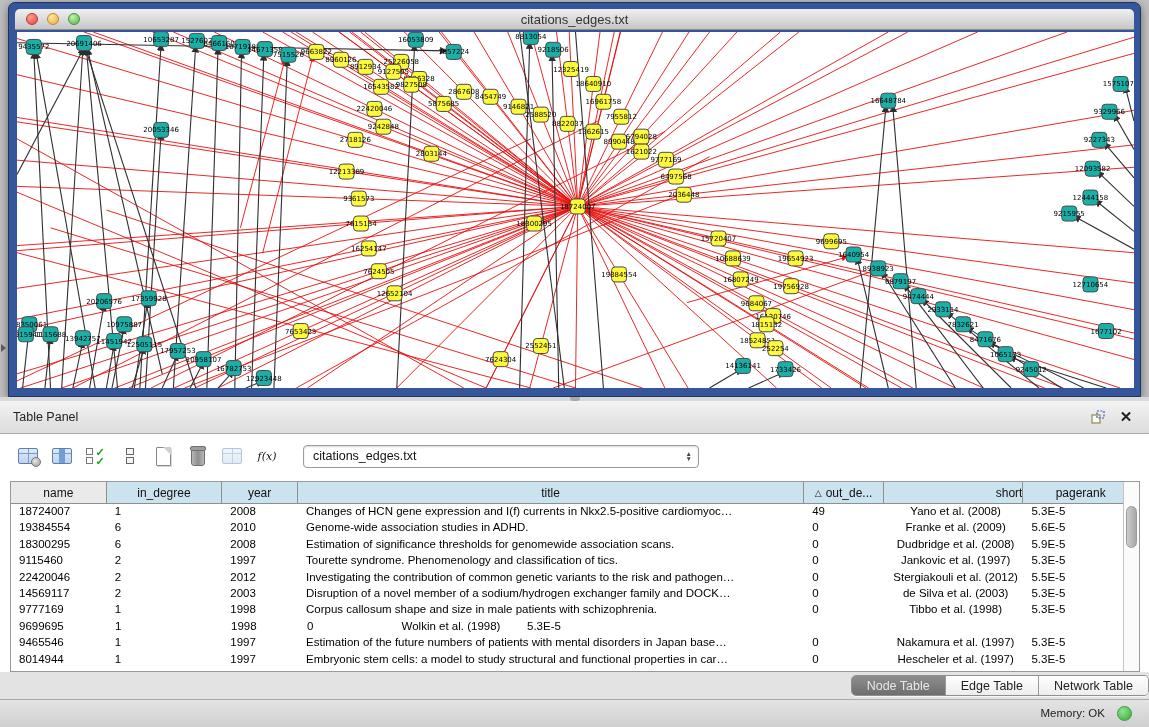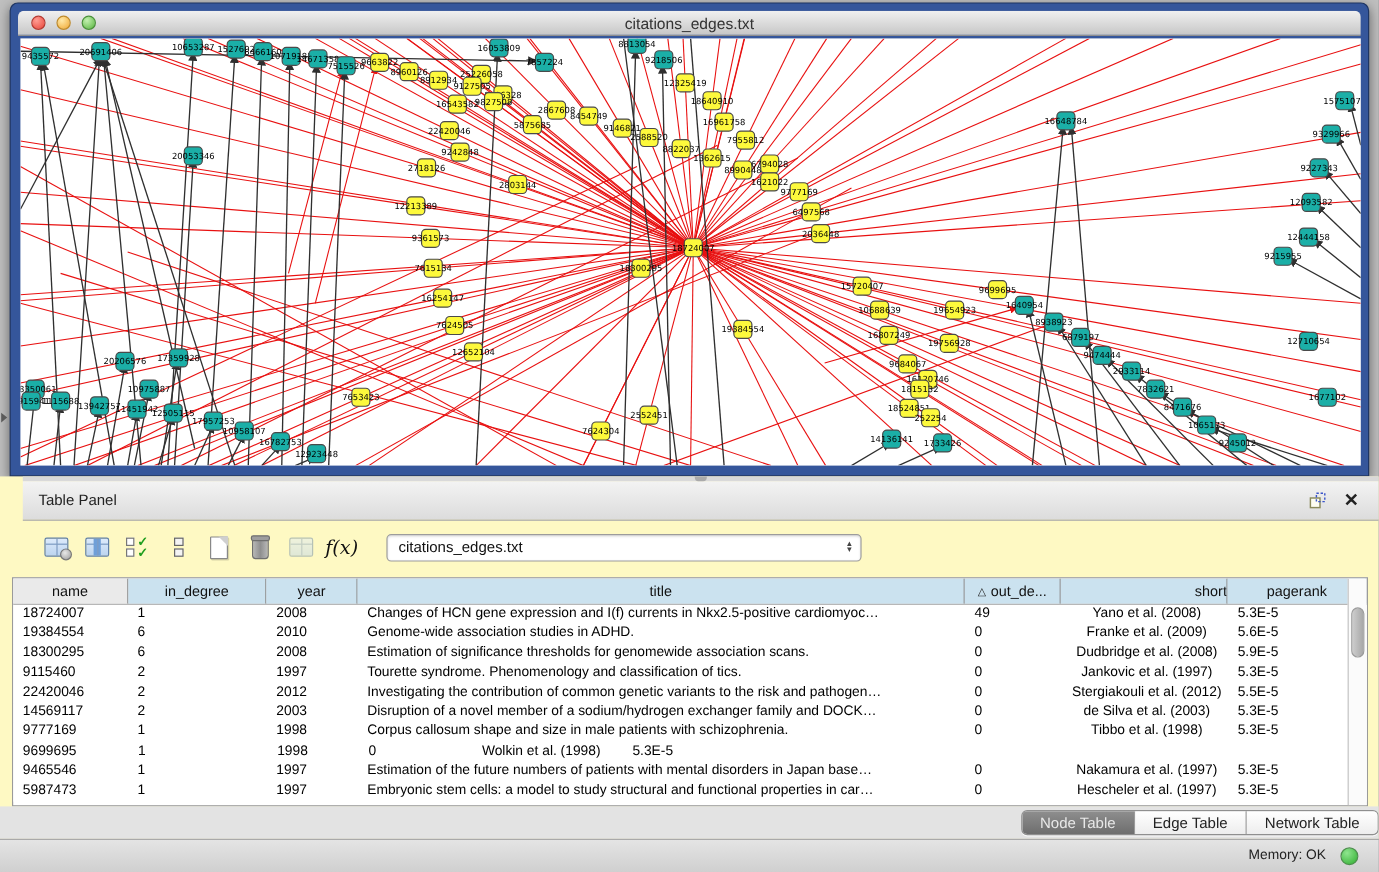--- a/index.html
+++ b/index.html
@@ -17,33 +17,33 @@
   .tl.red{left:11px;background:radial-gradient(circle at 35% 30%,#ff9d93,#e8463a);border:1px solid #b63a31;}
   .tl.yel{left:32px;background:radial-gradient(circle at 35% 30%,#ffe9a8,#f0a732);border:1px solid #bf8a2a;}
   .tl.grn{left:53px;background:radial-gradient(circle at 35% 30%,#c3f0b0,#57b53e);border:1px solid #4a913a;}
   .win-title{position:absolute;left:0;right:0;top:3px;text-align:center;font-size:13px;color:#333;}
   .canvas{position:absolute;left:8px;top:29px;width:1117px;height:356px;background:#fff;overflow:hidden;}
   .canvas svg{display:block;width:1117px;height:356px;}
   .collapse-marker{position:absolute;left:1px;top:344px;width:0;height:0;
                    border-top:4px solid transparent;border-bottom:4px solid transparent;border-left:5px solid #5a5a5a;}
 
   
-  .table-panel{position:absolute;left:0;top:397px;width:1149px;height:302px;background:#fef9c3;padding-left:19px;}
+  .table-panel{position:absolute;left:0;top:397px;width:1149px;height:302px;background:#ffffff;}
   .splitter{height:4px;background:#d9d9d9;position:relative;}
   .grip{position:absolute;left:50%;top:0;width:10px;height:4px;margin-left:-5px;
         background:#aaa;border-radius:0 0 3px 3px;}
   .panel-header{height:33px;background:linear-gradient(#f3f3f3,#dcdcdc);border-bottom:1px solid #ababab;
                 display:flex;align-items:center;padding:0 13px;}
   .panel-title{flex:1;font-size:12.5px;color:#222;}
   .hdr-icon{width:20px;height:18px;display:flex;align-items:center;justify-content:center;cursor:default;}
   .close-x{font-size:15px;font-weight:700;color:#222;margin-left:8px;}
 
   .toolbar{height:44px;display:flex;align-items:center;padding-left:14px;gap:7px;}
   .icon-btn{width:27px;height:27px;display:flex;align-items:center;justify-content:center;}
-  .fx{font-family:"DejaVu Serif",serif;font-style:italic;font-size:16px;color:#111;width:30px;text-align:left;}
+  .fx{font-family:"DejaVu Serif",serif;font-style:italic;font-size:11px;color:#111;width:30px;text-align:center;}
   .combo{margin-left:14px;width:396px;height:23px;background:#fff;border:1px solid #9c9c9c;border-radius:4px;
          display:flex;align-items:center;padding:0 6px 0 9px;font-size:12.5px;color:#111;
          box-shadow:inset 0 1px 2px rgba(0,0,0,.15);}
   .combo .arrows{margin-left:auto;display:flex;flex-direction:column;color:#444;font-size:6.5px;line-height:5.5px;}
 
   .table-wrap{position:absolute;left:10px;top:84px;width:1130px;height:191px;background:#fff;
               border:1px solid #9a9a9a;overflow:hidden;}
   .thead{display:flex;height:22px;border-bottom:1px solid #8f8f8f;}
   .th{background:#cbe2ef;border-right:1px solid #8f8f8f;font-size:12px;color:#111;
       display:flex;align-items:center;justify-content:center;overflow:hidden;white-space:nowrap;}
@@ -692,21 +692,21 @@
           <div class="tr">
             <div class="td c0">9465546</div>
             <div class="td c1">1</div>
             <div class="td c2">1997</div>
             <div class="td c3">Estimation of the future numbers of patients with mental disorders in Japan base…</div>
             <div class="td c4">0</div>
             <div class="td c5">Nakamura et al. (1997)</div>
             <div class="td c6">5.3E-5</div>
           </div>
           <div class="tr">
-            <div class="td c0">5987473</div>
+            <div class="td c0">8014944</div>
             <div class="td c1">1</div>
             <div class="td c2">1997</div>
             <div class="td c3">Embryonic stem cells: a model to study structural and functional properties in car…</div>
             <div class="td c4">0</div>
             <div class="td c5">Hescheler et al. (1997)</div>
             <div class="td c6">5.3E-5</div>
           </div>
         </div>
       <div class="vscroll">
           <div class="vthumb"></div>

